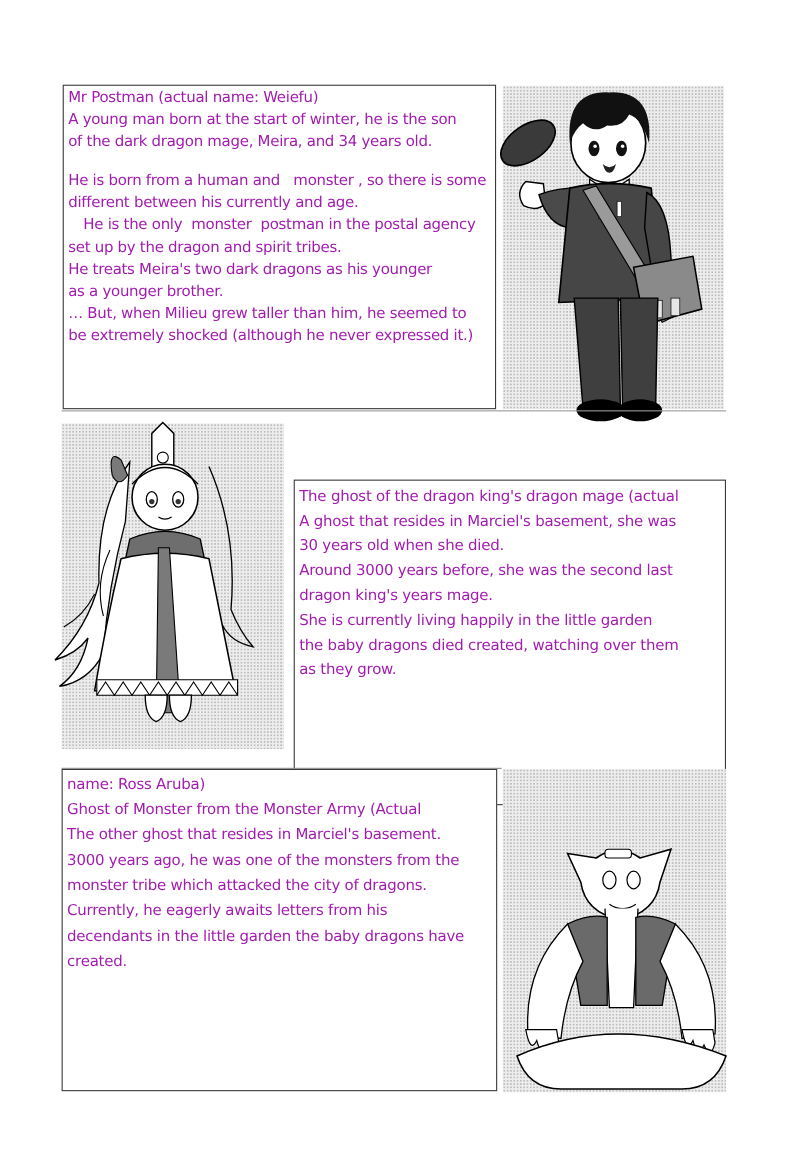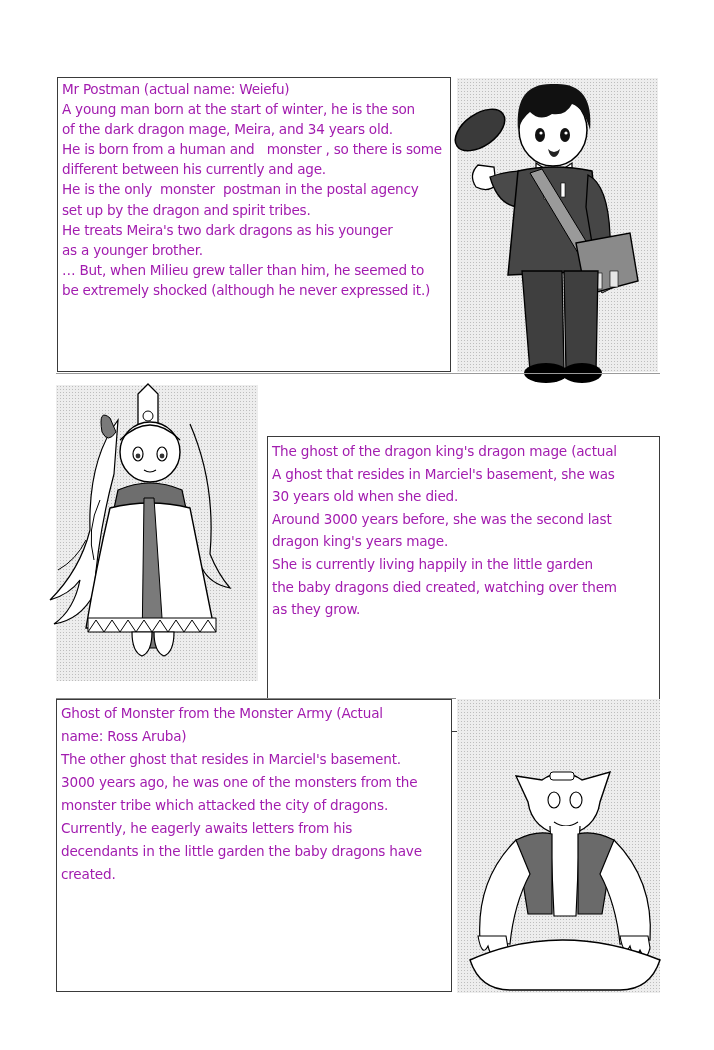--- a/index.html
+++ b/index.html
@@ -121,23 +121,23 @@
 
       <ellipse cx="98" cy="298" rx="22" ry="10" fill="#000"></ellipse>
       <ellipse cx="134" cy="298" rx="20" ry="10" fill="#000"></ellipse>
     </svg>
   </div>
 
   <div class="text-box" id="box1">
     <p>Mr Postman (actual name: Weiefu)</p>
     <p>A young man born at the start of winter, he is the son</p>
     <p>of the dark dragon mage, Meira, and 34 years old.</p>
-    <p style="white-space:pre;">He is born from a human and   monster , so there is some</p>
+    <p style="white-space:pre;margin-top:15px;">He is born from a human and   monster , so there is some</p>
     <p>different between his currently and age.</p>
-    <p style="white-space:pre;">He is the only  monster  postman in the postal agency</p>
+    <p style="white-space:pre;text-align:center;">He is the only  monster  postman in the postal agency</p>
     <p>set up by the dragon and spirit tribes.</p>
     <p>He treats Meira's two dark dragons as his younger</p>
     <p>as a younger brother.</p>
     <p>… But, when Milieu grew taller than him, he seemed to</p>
     <p>be extremely shocked (although he never expressed it.)</p>
   </div>
 
   <div class="gutter-line" style="left:56px; top:373px; width:604px; background:#9a9a9a; height:1px;"></div>
 
   <div class="tone" style="left:56px; top:385px; width:202px; height:296px;"></div>
@@ -208,22 +208,22 @@
       <path d="M164 100 q40 40 36 100 l-30 4 q-4 -40 -20 -70z" fill="#fff" stroke="#000" stroke-width="1.2"></path>
 
       <path d="M28 196 q4 22 10 10 q4 16 10 4 q6 14 10 -2 l-2 -12z" fill="#fff" stroke="#000" stroke-width="1.1"></path>
       <path d="M170 196 q4 22 10 10 q4 16 10 4 q6 14 10 -2 l-2 -12z" fill="#fff" stroke="#000" stroke-width="1.1"></path>
 
       <path d="M20 220 q90 -40 190 0 q-10 30 -40 30 l-110 0 q-30 0 -40 -30z" fill="#fff" stroke="#000" stroke-width="1.4"></path>
     </svg>
   </div>
 
   <div class="text-box" id="box3">
+    <p>name: Ross Aruba)</p>
     <p>Ghost of Monster from the Monster Army (Actual</p>
-    <p>name: Ross Aruba)</p>
     <p>The other ghost that resides in Marciel's basement.</p>
     <p>3000 years ago, he was one of the monsters from the</p>
     <p>monster tribe which attacked the city of dragons.</p>
     <p>Currently, he eagerly awaits letters from his</p>
     <p>decendants in the little garden the baby dragons have</p>
     <p>created.</p>
   </div>
 
 </div>
 

